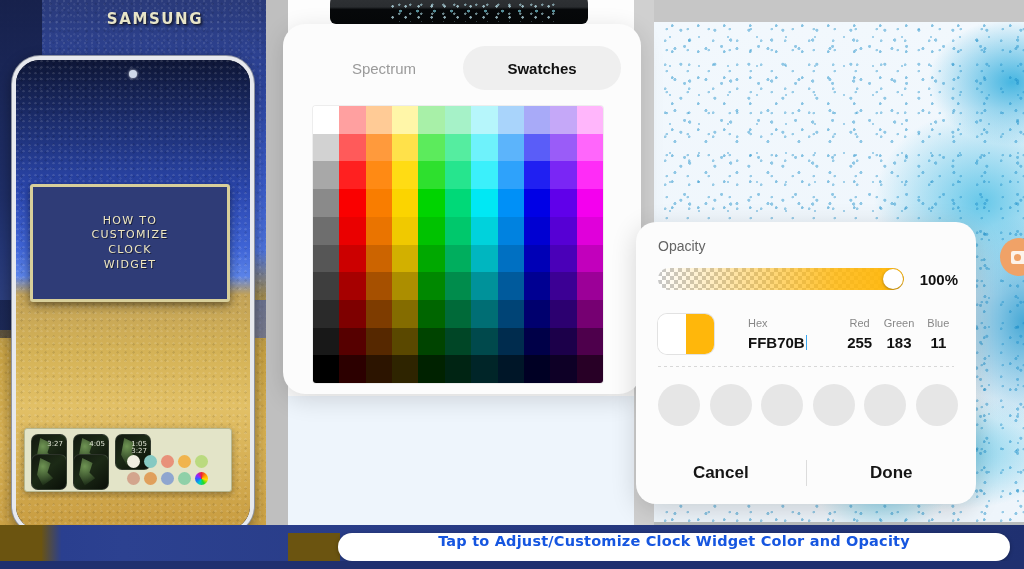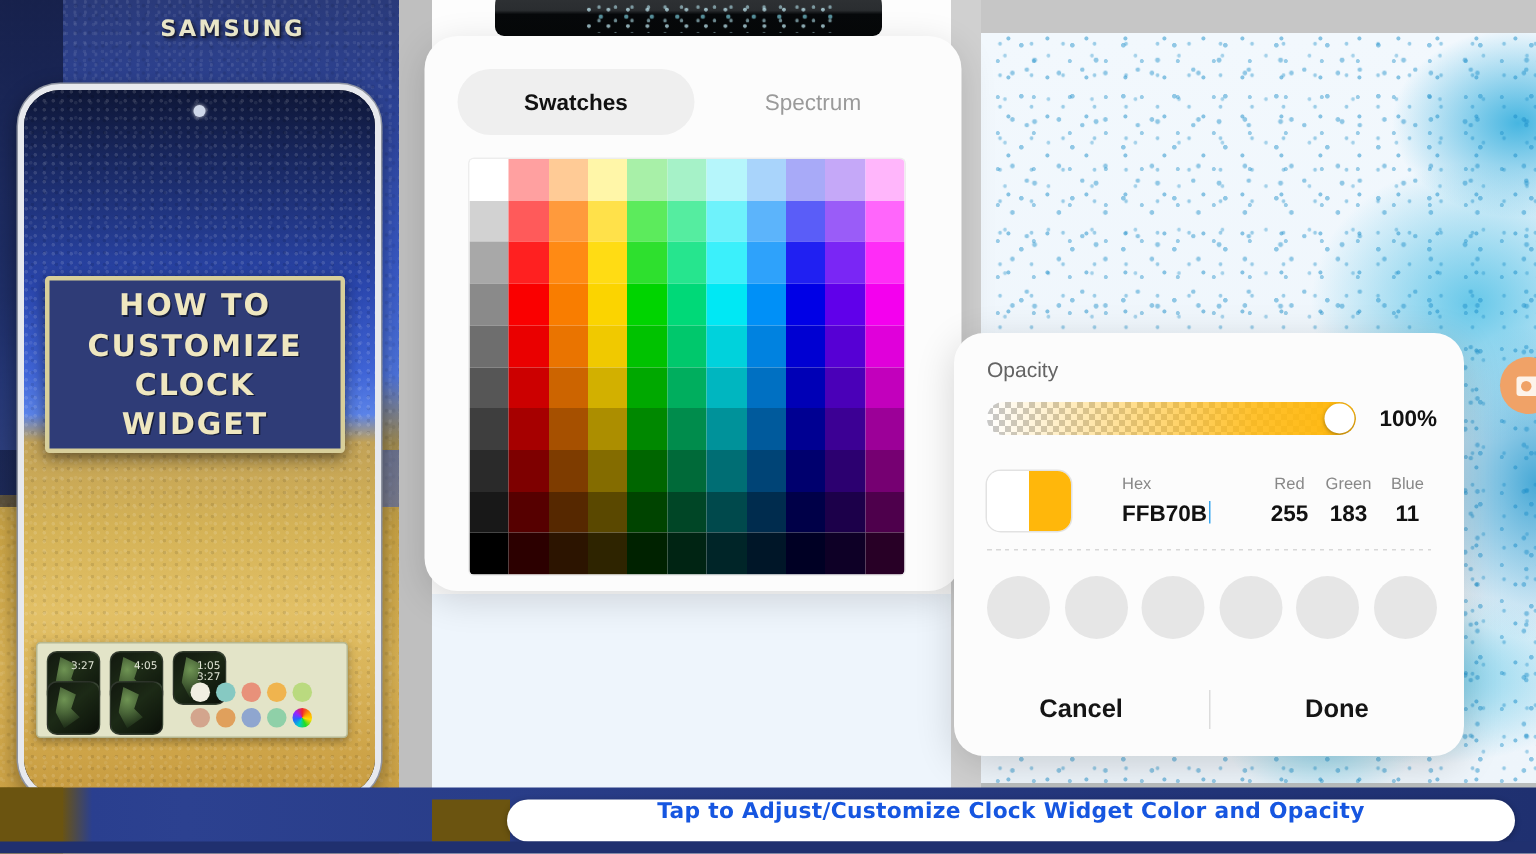--- a/index.html
+++ b/index.html
@@ -108,21 +108,21 @@
   .camera{ position:absolute; left:50%; top:10px; margin-left:-4px; width:8px; height:8px;
     border-radius:50%; background:#cfd8ea; box-shadow:0 0 3px rgba(255,255,255,.8); }
 
   .title-card{
     position:absolute; left:14px; top:124px; width:200px; height:118px;
     background:#2f3c77; border:3px solid #d8cf9a; border-radius:3px;
     display:flex; flex-direction:column; align-items:center; justify-content:center;
     box-shadow:0 3px 10px rgba(0,0,0,.5);
   }
   .title-card span{
-    color:#efe7c0; font-weight:700; font-size:20px; letter-spacing:1.3px; line-height:1.32;
+    color:#efe7c0; font-weight:400; font-size:11px; letter-spacing:1.3px; line-height:1.32;
     font-family:"DejaVu Sans", sans-serif; text-shadow:1px 1px 0 rgba(0,0,0,.5);text-align:center;
   }
 
   
   .widget-sheet{
     position:absolute; left:8px; top:368px; width:208px; height:64px;
     background:#e3e4c8; border:1px solid #b6b892; border-radius:3px;
     box-shadow:0 2px 6px rgba(0,0,0,.35);
   }
   .wthumb{ position:absolute; width:36px; height:36px; border-radius:7px;
@@ -305,22 +305,22 @@
               <i class="dot wheel"></i>
             </div>
           </div>
         </div>
       </div>
     </div>
   </div>
 
   <div class="sw-card">
     <div class="tabs">
+      <div class="tab">Spectrum</div>
       <div class="tab active">Swatches</div>
-      <div class="tab">Spectrum</div>
     </div>
     <div class="grid-wrap">
       <div class="grid" id="swatch-grid">
           <div class="cell" style="background: rgb(255, 255, 255);"></div>
           <div class="cell" style="background: rgb(255, 160, 160);"></div>
           <div class="cell" style="background: rgb(255, 203, 150);"></div>
           <div class="cell" style="background: rgb(255, 246, 168);"></div>
           <div class="cell" style="background: rgb(168, 240, 168);"></div>
           <div class="cell" style="background: rgb(166, 242, 200);"></div>
           <div class="cell" style="background: rgb(182, 246, 251);"></div>

